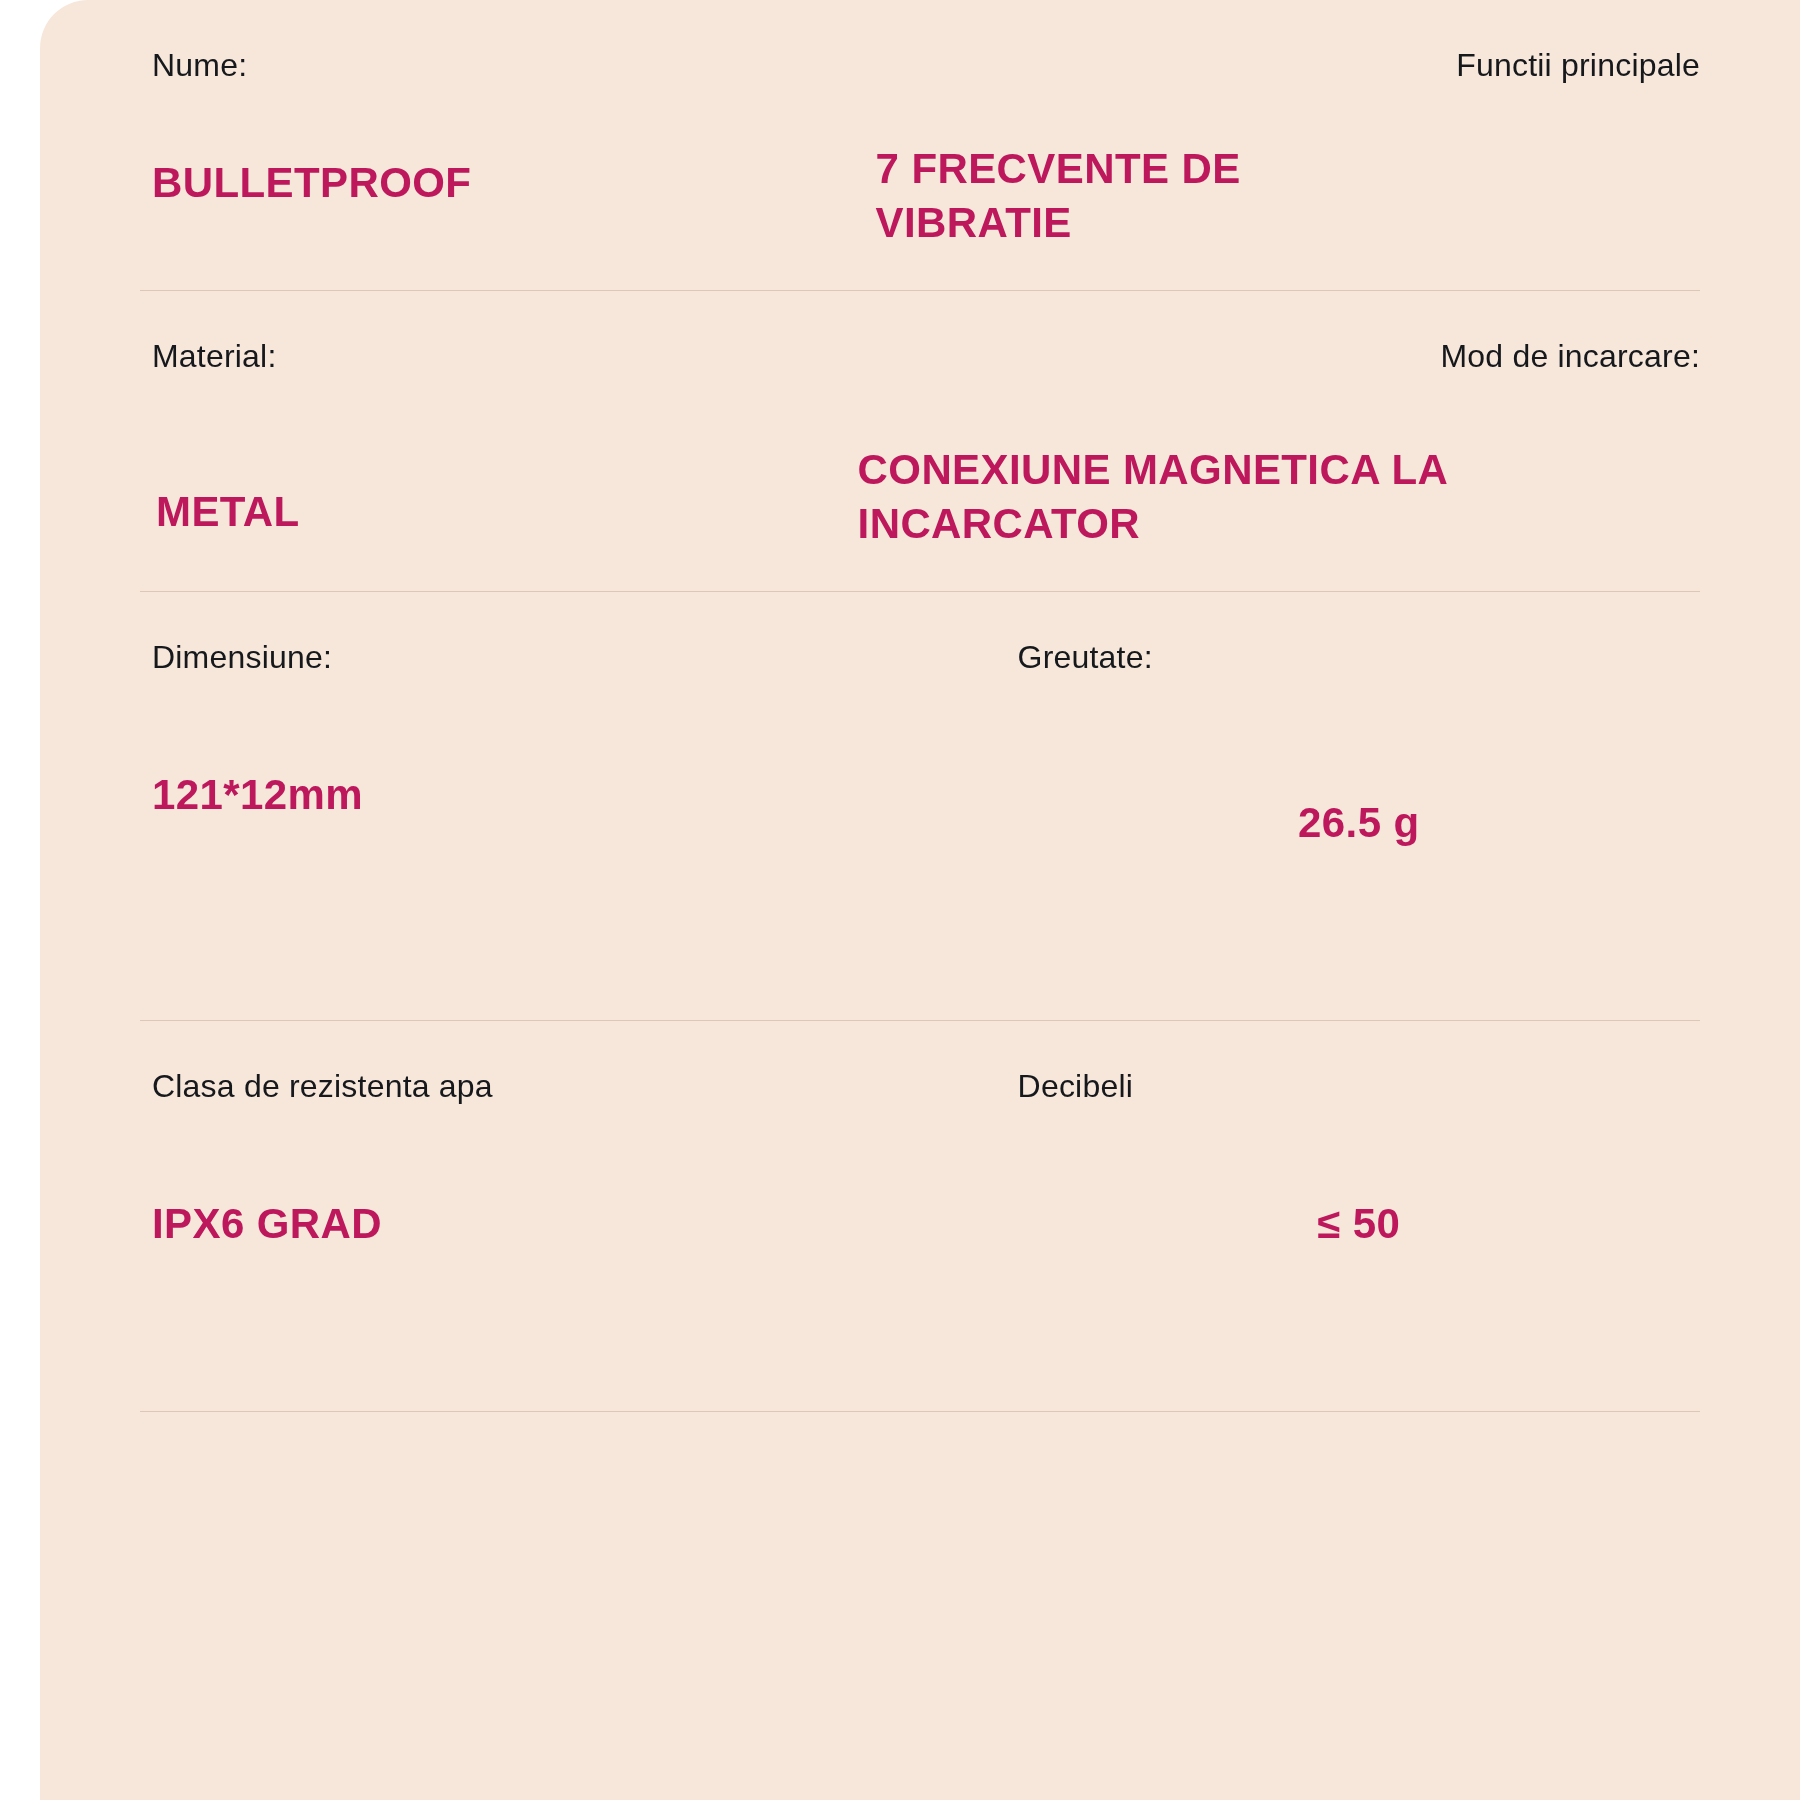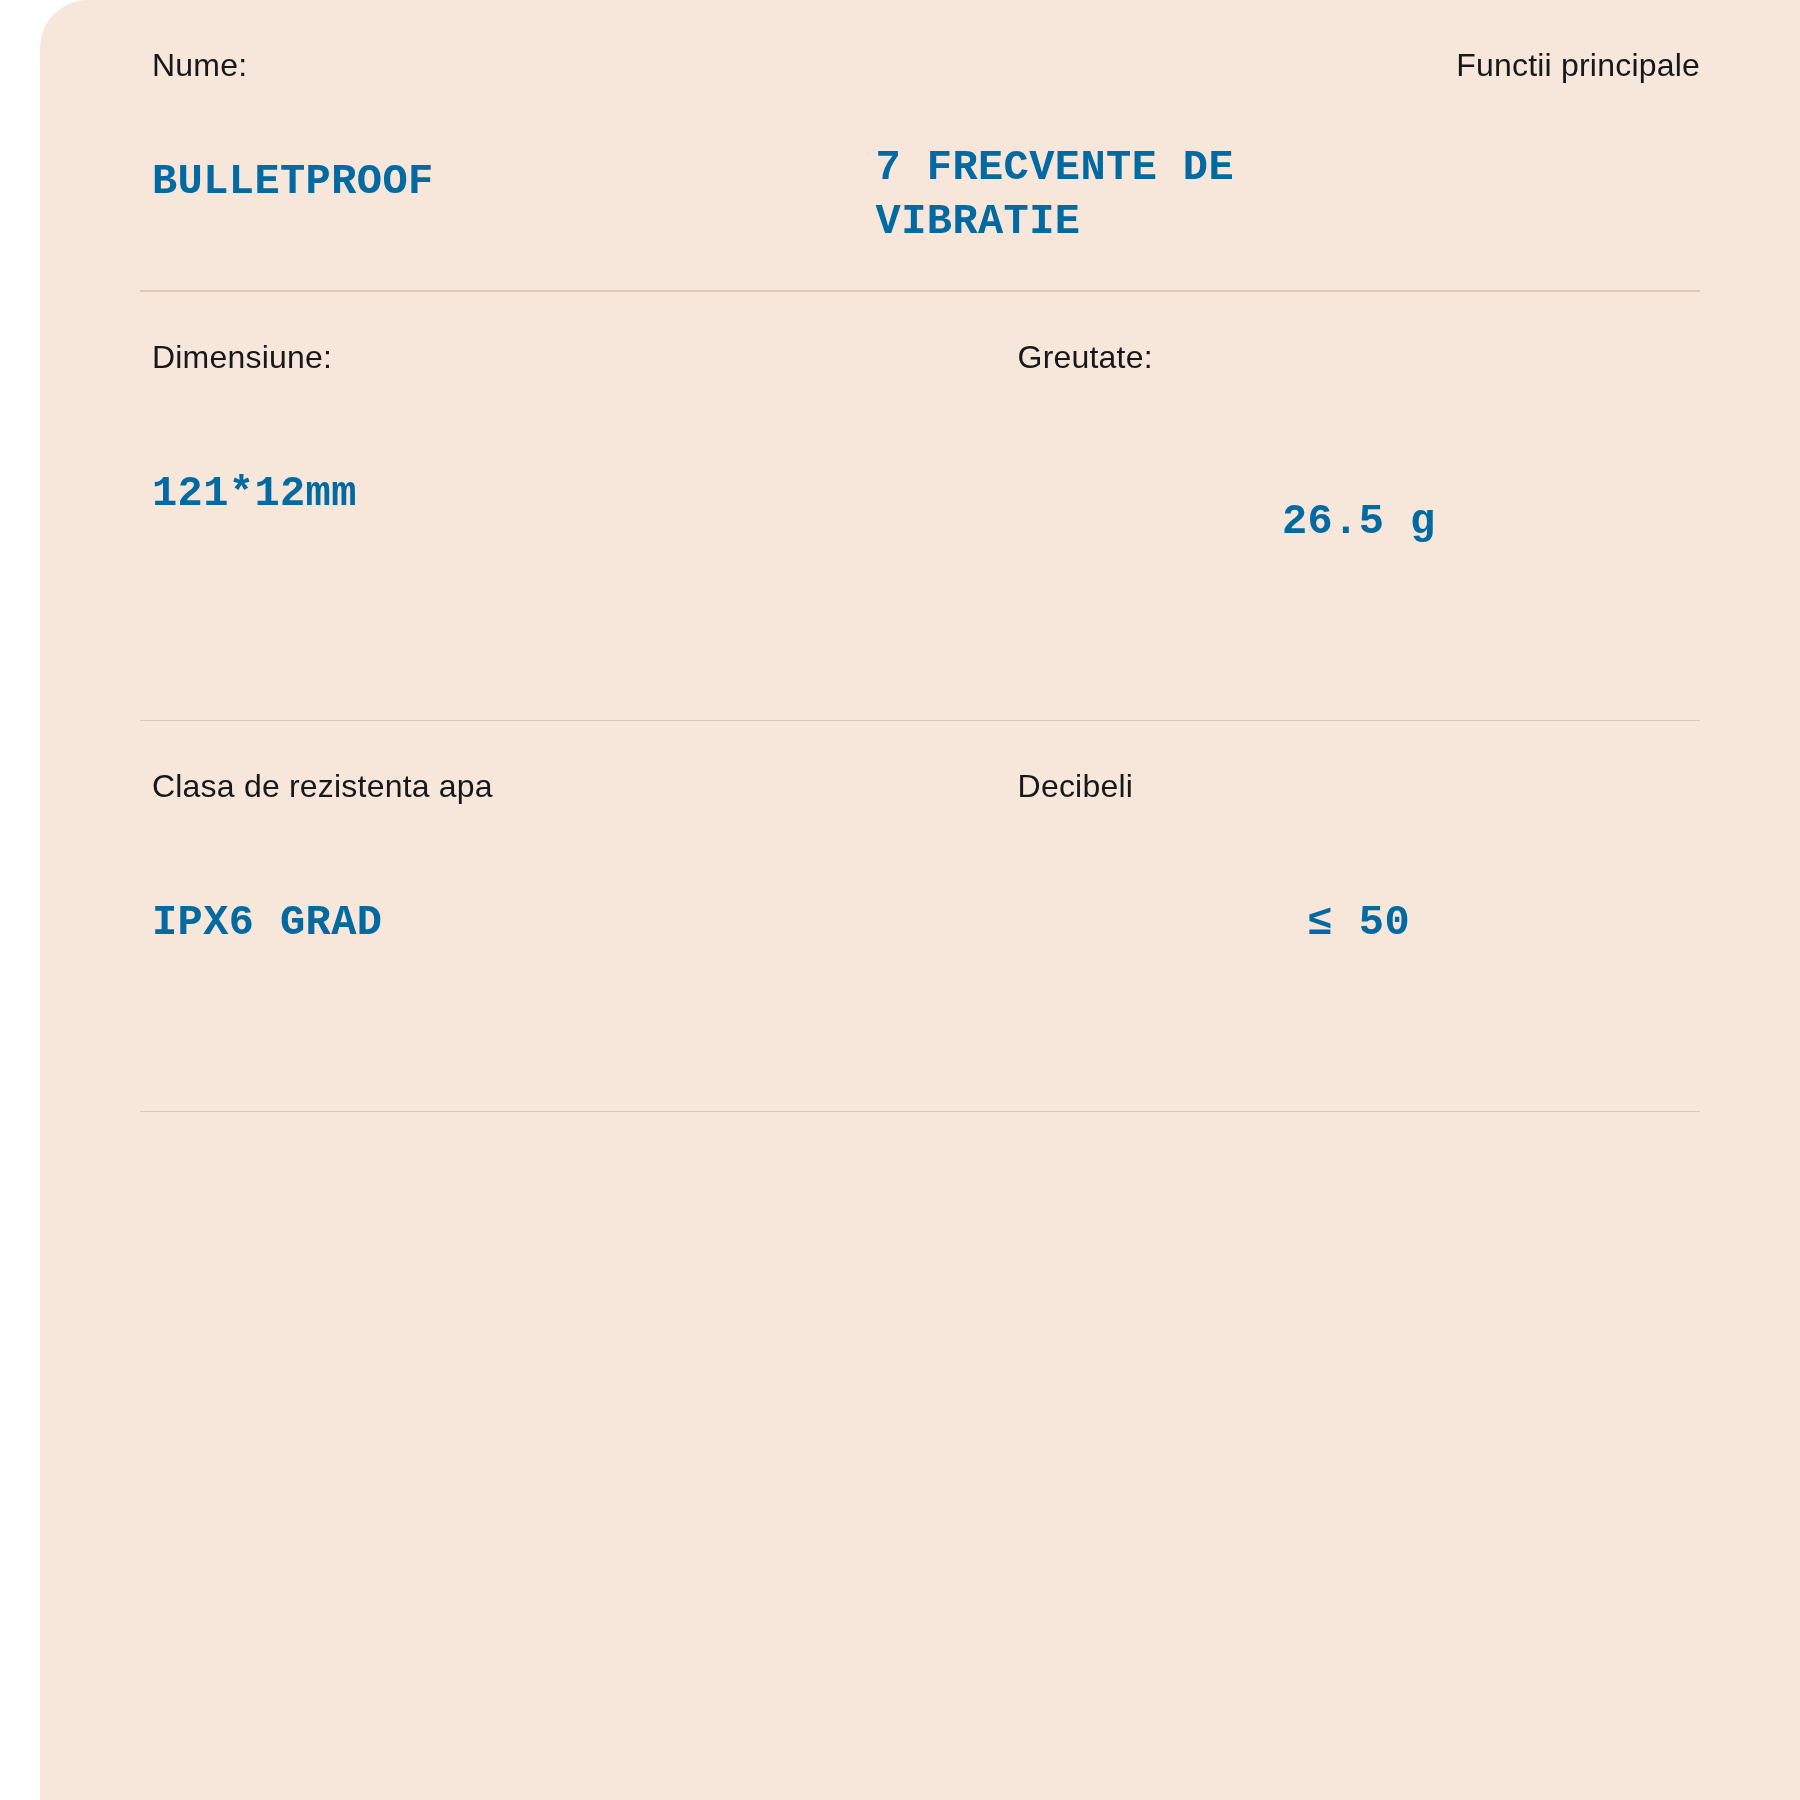--- a/index.html
+++ b/index.html
@@ -49,26 +49,25 @@
   .label {
     font-size: 32px;
     color: #16181c;
     font-weight: 400;
     letter-spacing: 0.2px;
     line-height: 1.2;
   }
 
   .value {
     font-size: 42px;
-    color: #0369a1;
+    color: #be185d;
     font-weight: bold;
     letter-spacing: 0.4px;
     line-height: 1.28;
     margin-top: 72px;
-    font-family: Liberation Mono, monospace;
   }
 
   .divider-row td {
     padding: 0;
   }
   .divider {
     height: 1px;
     background: #ddc8b8;
     width: 100%;
   }
@@ -114,20 +113,34 @@
           <div class="value" style="margin-left:18px; margin-top:58px; max-width:560px;">7 FRECVENTE DE VIBRATIE</div>
         </div>
       </td>
     </tr>
     <tr class="divider-row">
       <td colspan="2">
             <div class="divider"></div>
           </td>
     </tr>
 
+    <tr class="spec-row">
+      <td class="spec-cell col-left">
+        <div class="cell-inner pad-left-1">
+          <div class="label">Material:</div>
+          <div class="value" style="margin-top:110px; margin-left:4px;">METAL</div>
+        </div>
+      </td>
+      <td class="spec-cell col-right-lbl">
+        <div class="cell-inner">
+          <div class="label">Mod de incarcare:</div>
+          <div class="value" style="margin-top:68px; max-width:760px;">CONEXIUNE MAGNETICA LA INCARCATOR</div>
+        </div>
+      </td>
+    </tr>
     <tr class="divider-row">
       <td colspan="2">
             <div class="divider"></div>
           </td>
     </tr>
 
     <tr class="spec-row">
       <td class="spec-cell col-left">
         <div class="cell-inner pad-left-1">
           <div class="label">Dimensiune:</div>

